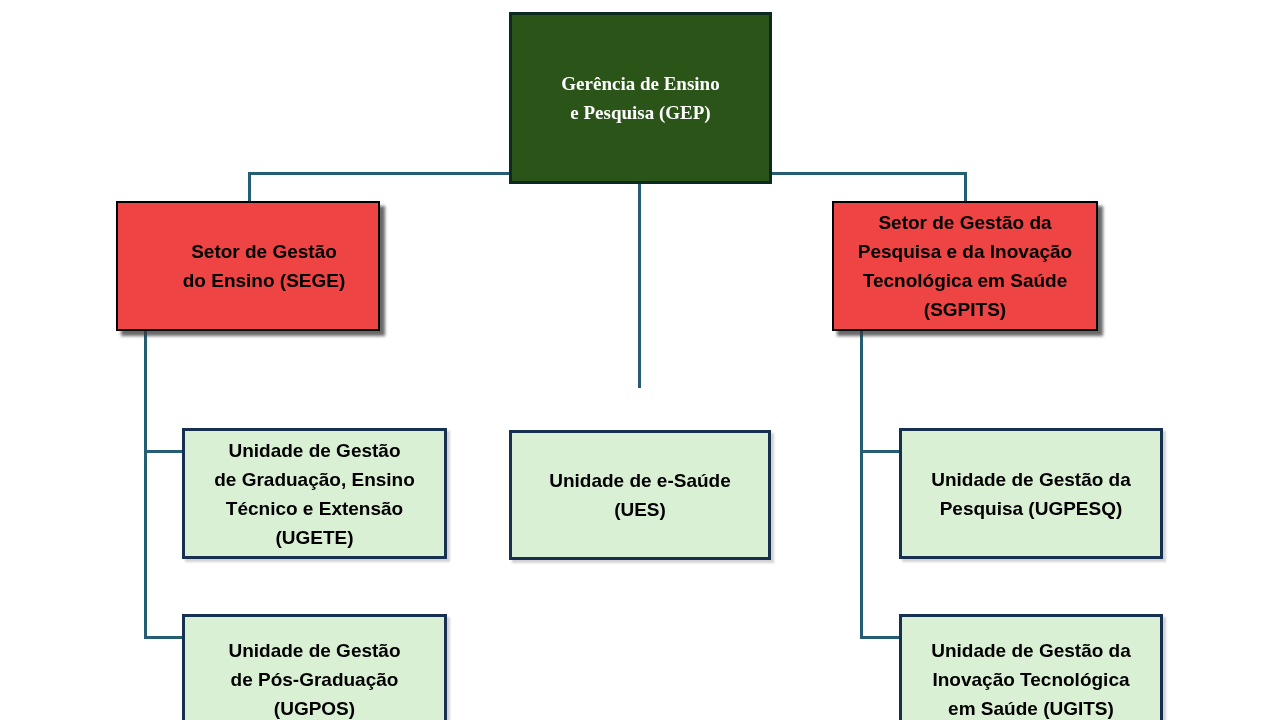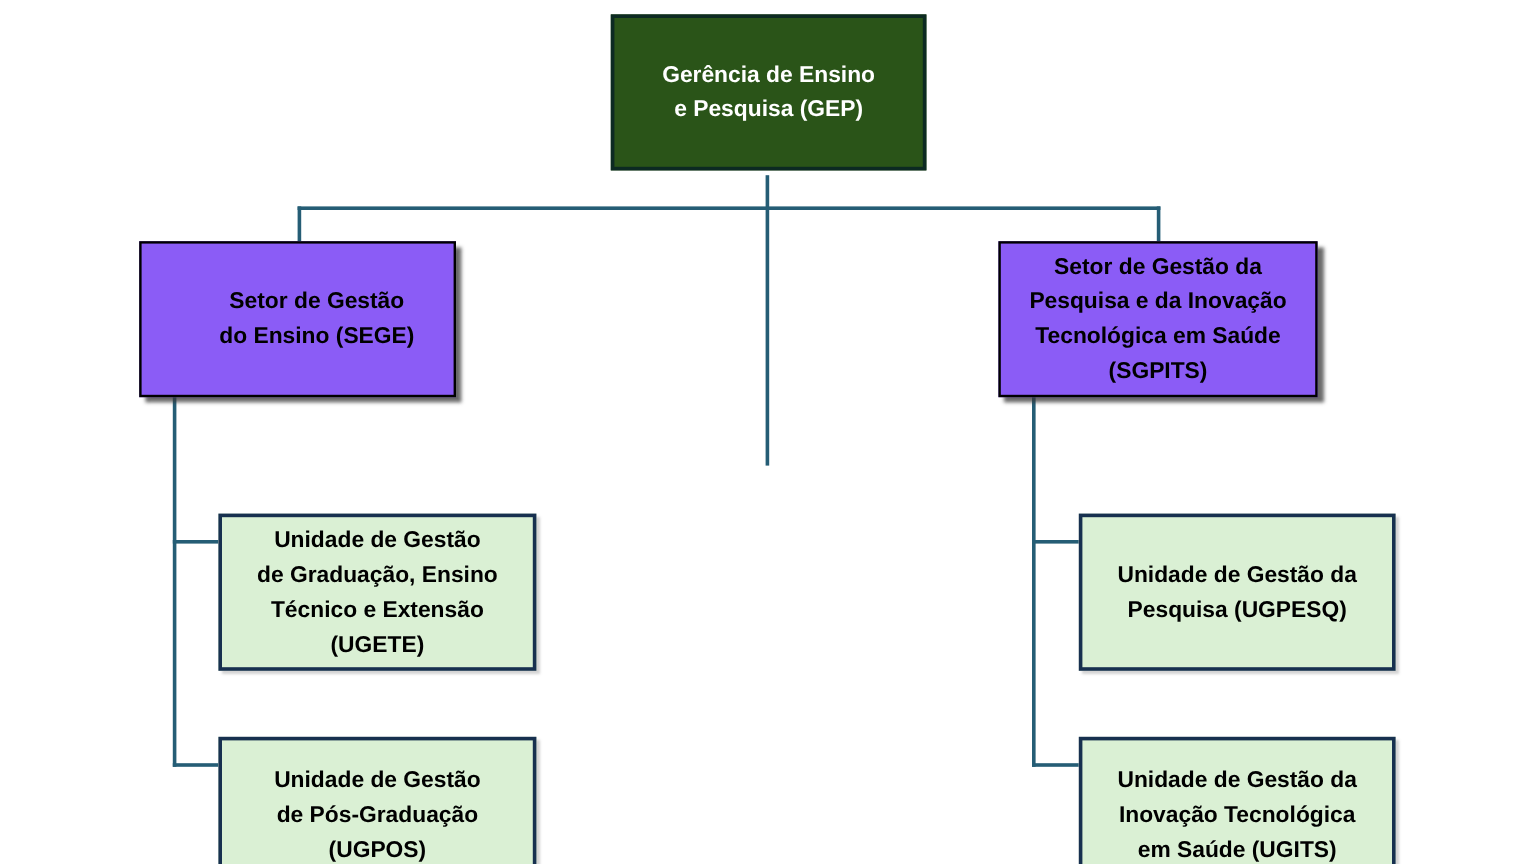--- a/index.html
+++ b/index.html
@@ -30,21 +30,21 @@
     font-size: 19px;
     line-height: 29px;
     padding: 2px 6px;
   }
   .node-root {
     background: #2a5418;
     border: 3px solid #0c2a22;
     color: #ffffff;
   }
   .node-sector {
-    background: #8b5cf6;
+    background: #ef4444;
     border: 2px solid #000000;
     color: #000000;
     box-shadow: 5px 5px 3px rgba(55,55,55,0.75);
   }
   .node-unit {
     background: #daf0d4;
     border: 3px solid #17304f;
     color: #000000;
     box-shadow: 3px 3px 2px rgba(130,130,130,0.35);
     margin-top: 42px;
@@ -63,21 +63,21 @@
   #v-sgpits-top{ left: 964px; top: 172px; width: 3px;  height: 29px;  }
   
   #v-sege-down { left: 144px; top: 331px; width: 3px;  height: 308px; }
   #h-ugete     { left: 144px; top: 450px; width: 38px; height: 3px;   }
   #h-ugpos     { left: 144px; top: 636px; width: 38px; height: 3px;   }
   
   #v-sgpits-down { left: 860px; top: 331px; width: 3px; height: 308px; }
   #h-ugpesq    { left: 860px; top: 450px; width: 39px; height: 3px;   }
   #h-ugits     { left: 860px; top: 636px; width: 39px; height: 3px;   }
   
-  #node-gep    { left: 509px; top: 12px;  width: 263px; height: 130px; }
+  #node-gep    { left: 509px; top: 12px;  width: 263px; height: 172px; font-family: Liberation Serif, serif; }
   #node-sege   { left: 116px; top: 201px; width: 264px; height: 130px; padding-left: 32px; }
   #node-sgpits { left: 832px; top: 201px; width: 266px; height: 130px; }
   #node-ugete  { left: 182px; top: 386px; width: 265px; height: 131px; }
   #node-ues    { left: 509px; top: 388px; width: 262px; height: 130px; }
   #node-ugpesq { left: 899px; top: 386px; width: 264px; height: 131px; }
   #node-ugpos  { left: 182px; top: 572px; width: 265px; height: 131px; }
   #node-ugits  { left: 899px; top: 572px; width: 264px; height: 131px; }
 </style>
 </head>
 <body>
@@ -112,20 +112,24 @@
 (SGPITS)</span>
   </div>
 
   <div class="node node-unit" id="node-ugete">
     <span class="label">Unidade de Gestão
 de Graduação, Ensino
 Técnico e Extensão
 (UGETE)</span>
   </div>
 
+  <div class="node node-unit" id="node-ues">
+    <span class="label">Unidade de e-Saúde
+(UES)</span>
+  </div>
 
   <div class="node node-unit" id="node-ugpesq">
     <span class="label">Unidade de Gestão da
 Pesquisa (UGPESQ)</span>
   </div>
 
   <div class="node node-unit" id="node-ugpos">
     <span class="label">Unidade de Gestão
 de Pós-Graduação
 (UGPOS)</span>

